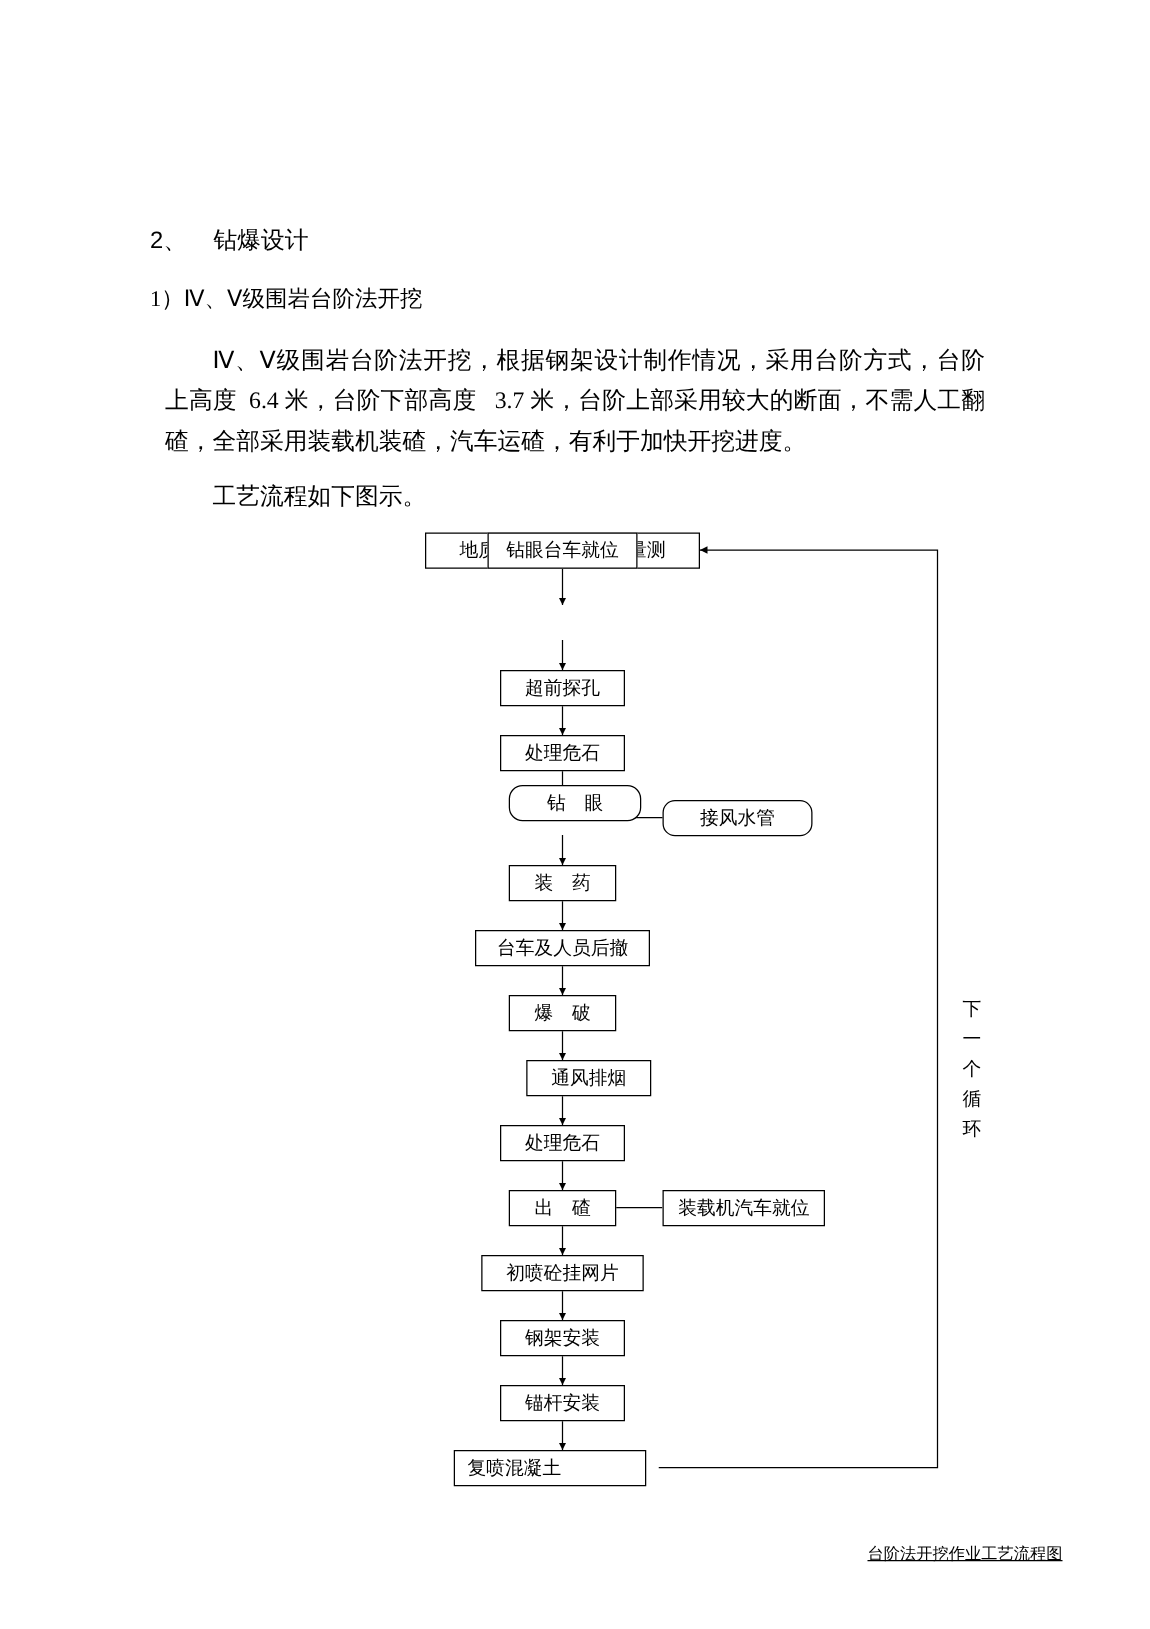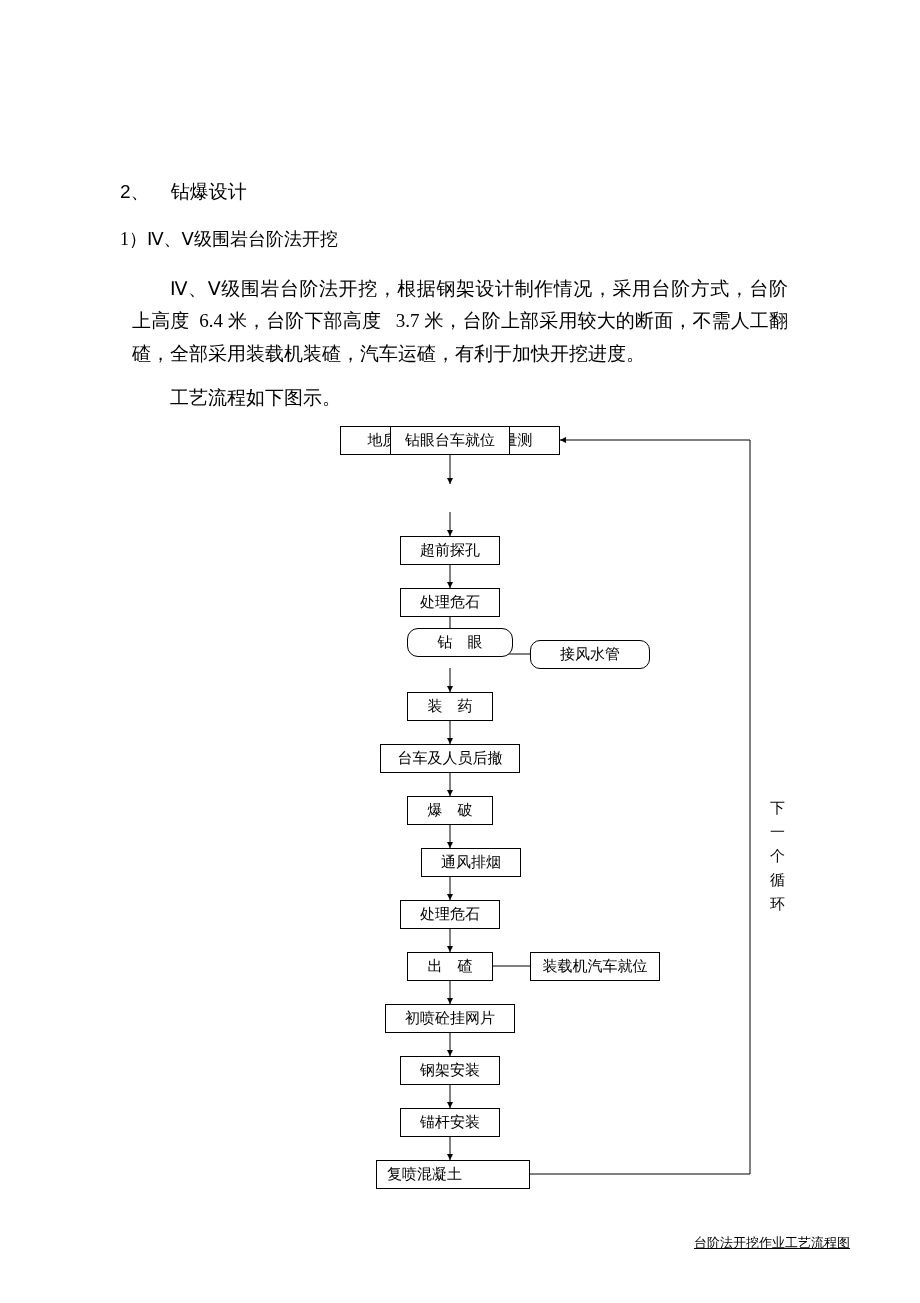--- a/index.html
+++ b/index.html
@@ -68,21 +68,21 @@
     <div class="box" style="left:177px;top:202px;width:106px;border-radius:11px;">钻　眼</div>
     <div class="box" style="left:177px;top:266px;width:86px;">装　药</div>
     <div class="box" style="left:150px;top:318px;width:140px;">台车及人员后撤</div>
     <div class="box" style="left:177px;top:370px;width:86px;">爆　破</div>
     <div class="box" style="left:170px;top:422px;width:100px;margin-left:21px;">通风排烟</div>
     <div class="box" style="left:170px;top:474px;width:100px;">处理危石</div>
     <div class="box" style="left:177px;top:526px;width:86px;">出　碴</div>
     <div class="box" style="left:155px;top:578px;width:130px;">初喷砼挂网片</div>
     <div class="box" style="left:170px;top:630px;width:100px;">钢架安装</div>
     <div class="box" style="left:170px;top:682px;width:100px;">锚杆安装</div>
-    <div class="box" style="left:146px;top:734px;width:154px;text-align:center;justify-content:flex-start;">复喷混凝土</div>
+    <div class="box" style="left:133px;top:734px;width:154px;text-align:center;justify-content:flex-start;">复喷混凝土</div>
 
     <div class="box" style="left:300px;top:214px;width:120px;border-radius:10px;">接风水管</div>
     <div class="box" style="left:300px;top:526px;width:130px;">装载机汽车就位</div>
 
     <div class="side-label" style="left:540px;top:370px;width:16px;">
       <span>下<br>一<br>个<br>循<br>环</span>
     </div>
 
     <div class="caption" style="top:808px;">台阶法开挖作业工艺流程图</div>
   </div>

